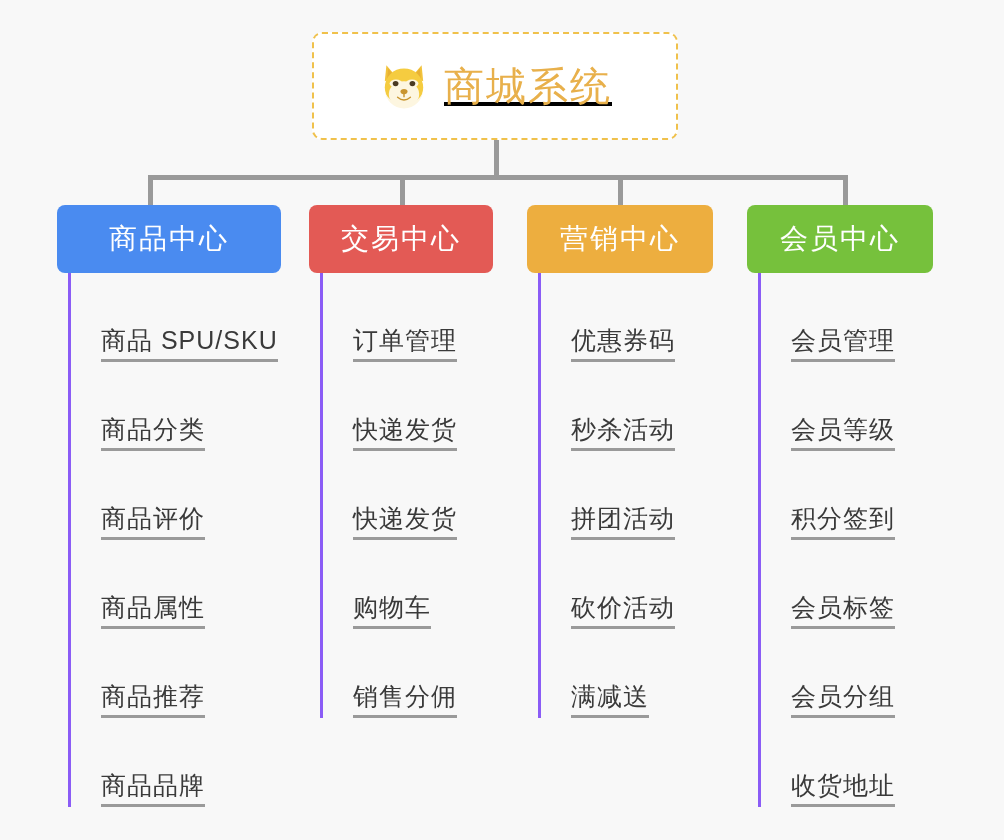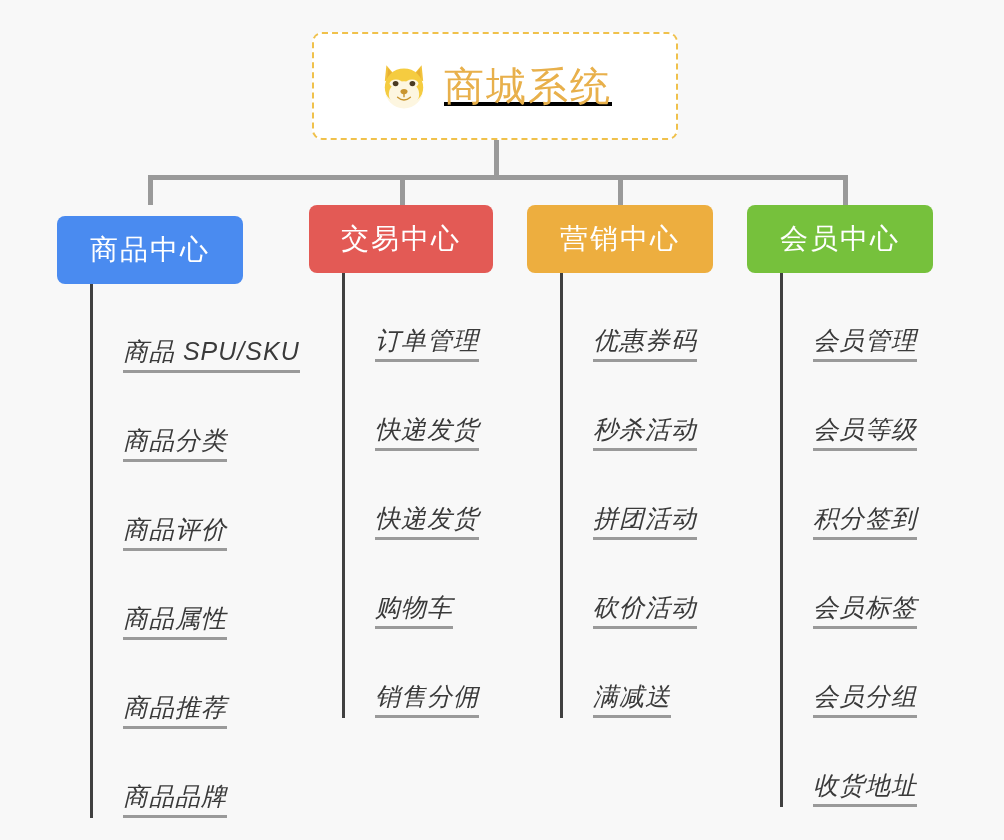--- a/index.html
+++ b/index.html
@@ -91,32 +91,31 @@
     height: 68px;
     border-radius: 8px;
     display: flex;
     align-items: center;
     justify-content: center;
     color: #ffffff;
     font-size: 28px;
     letter-spacing: 2px;
     box-sizing: border-box;
   }
-  .column.col0 .cat-header { width: 186px; margin-top: 11px; }
+  .column.col0 .cat-header { width: 224px; }
   .column.col1 .cat-header { width: 184px; }
   .column.col2 .cat-header { width: 186px; }
   .column.col3 .cat-header { width: 186px; }
 
   
   .leaf-list {
     position: relative;
-    margin-left: 33px;
-    border-left: 3px solid #404040;
+    margin-left: 11px;
+    border-left: 3px solid #8b5cf6;
     padding-top: 0;
-    font-style: italic;
   }
 
   .leaf-item {
     position: relative;
     height: 89px;
     display: flex;
     align-items: flex-end;
     padding-left: 30px;
     box-sizing: border-box;
   }

